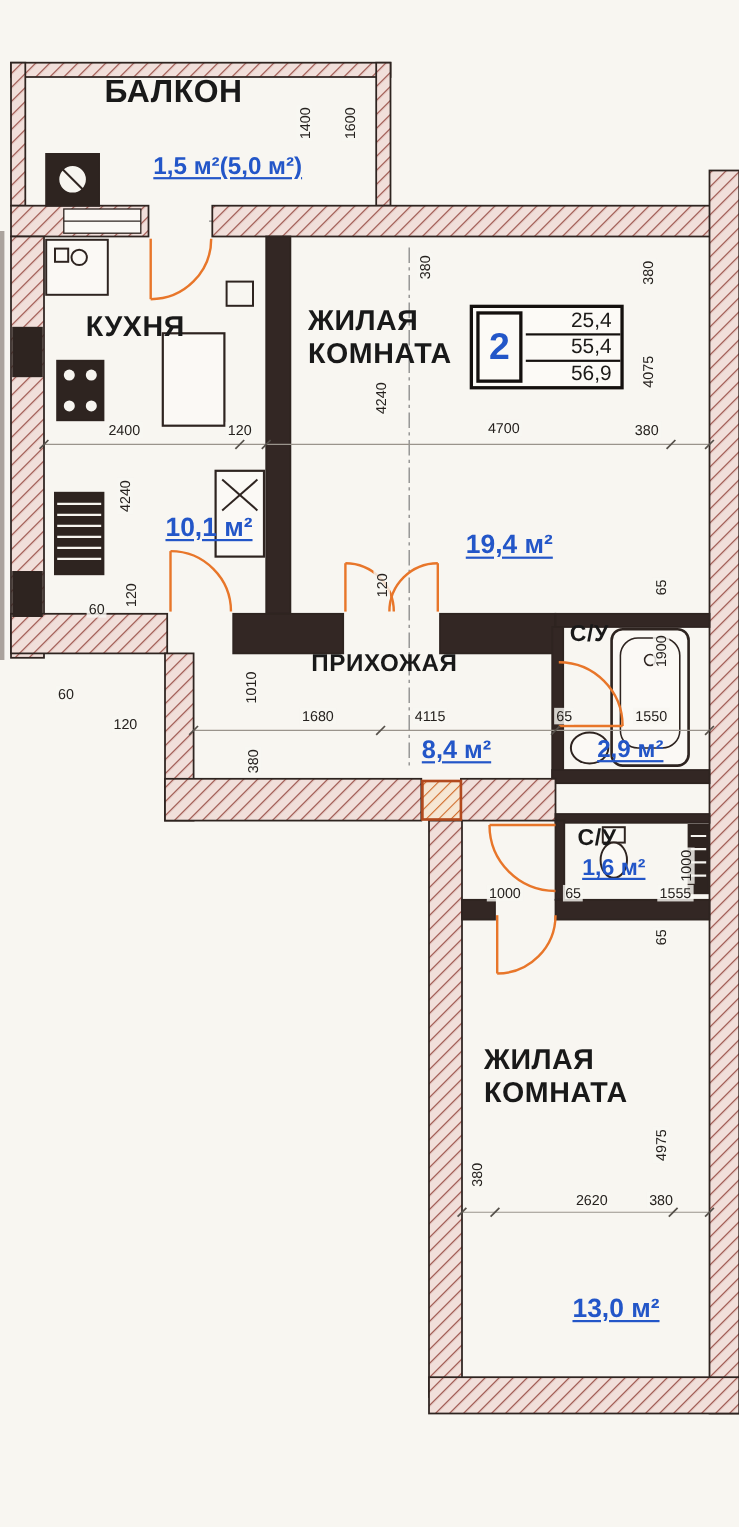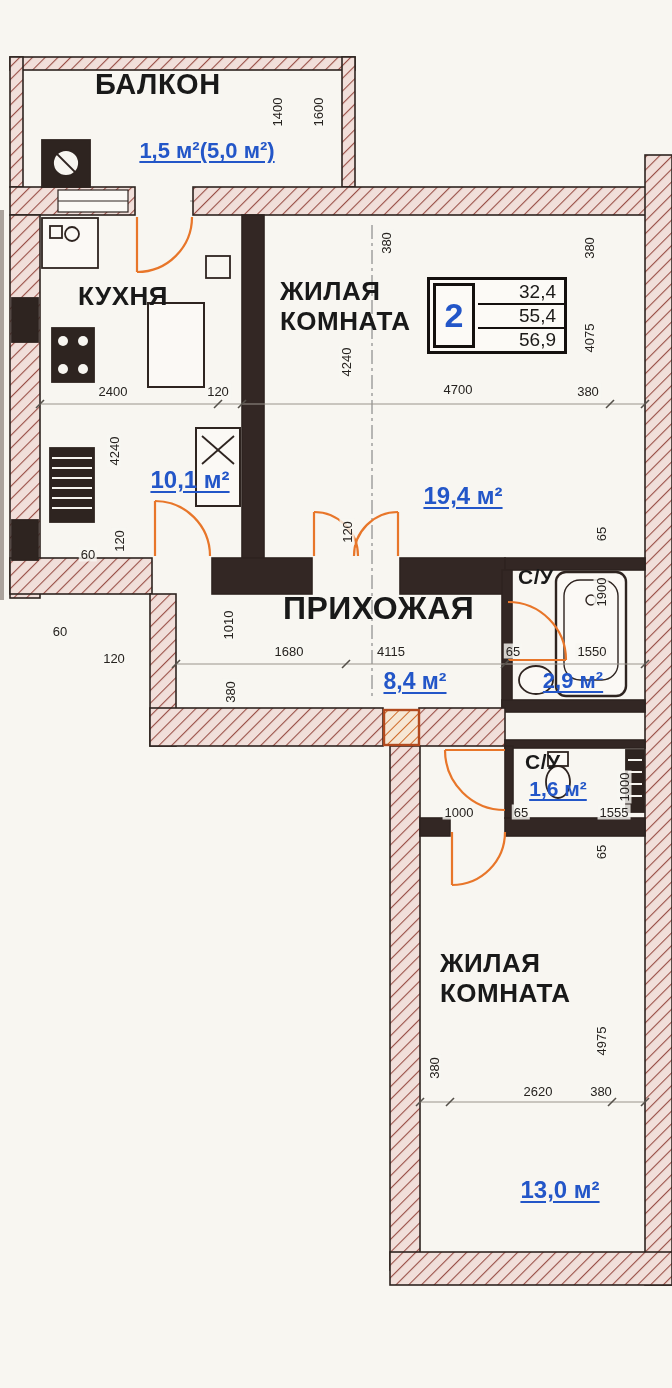--- a/index.html
+++ b/index.html
@@ -204,37 +204,37 @@
           <line x1="446" y1="1106" x2="454" y2="1098"></line>
       <line x1="608" y1="1106" x2="616" y2="1098"></line>
           <line x1="641" y1="1106" x2="649" y2="1098"></line>
     </g>
   </g>
 </svg>
 
 <div class="lbl" style="left:95px;top:68px;width:170px;font-size:29px;">БАЛКОН</div>
 <div class="lbl" style="left:78px;top:281px;width:120px;font-size:26px;">КУХНЯ</div>
 <div class="lbl" style="left:280px;top:276px;width:165px;font-size:26px;">ЖИЛАЯ КОМНАТА</div>
-<div class="lbl" style="left:283px;top:590px;width:170px;font-size:32px;">ПРИХОЖАЯ</div>
+<div class="lbl" style="left:283px;top:590px;width:170px;font-size:22px;">ПРИХОЖАЯ</div>
 <div class="lbl" style="left:518px;top:565px;width:60px;font-size:21px;">С/У</div>
 <div class="lbl" style="left:525px;top:750px;width:60px;font-size:21px;">С/У</div>
 <div class="lbl" style="left:440px;top:948px;width:175px;font-size:26px;">ЖИЛАЯ КОМНАТА</div>
 
 <div class="area" style="left:107px;top:138px;width:200px;font-size:22px;">1,5 м²(5,0 м²)</div>
 <div class="area" style="left:135px;top:466px;width:110px;font-size:24px;">10,1 м²</div>
 <div class="area" style="left:408px;top:482px;width:110px;font-size:24px;">19,4 м²</div>
 <div class="area" style="left:365px;top:668px;width:100px;font-size:23px;">8,4 м²</div>
 <div class="area" style="left:528px;top:668px;width:90px;font-size:22px;">2,9 м²</div>
 <div class="area" style="left:518px;top:777px;width:80px;font-size:21px;">1,6 м²</div>
 <div class="area" style="left:505px;top:1176px;width:110px;font-size:24px;">13,0 м²</div>
 
 <div class="legend">
   <div class="legend-num">2</div>
   <div class="legend-rows">
-    <div>32,4</div>
+    <div>25,4</div>
     <div>55,4</div>
     <div>56,9</div>
   </div>
 </div>
 
 <div class="dim v" style="left:277px;top:112px;">1400</div>
 <div class="dim v" style="left:318px;top:112px;">1600</div>
 <div class="dim v" style="left:386px;top:243px;">380</div>
 <div class="dim v" style="left:589px;top:248px;">380</div>
 <div class="dim v" style="left:589px;top:338px;">4075</div>

